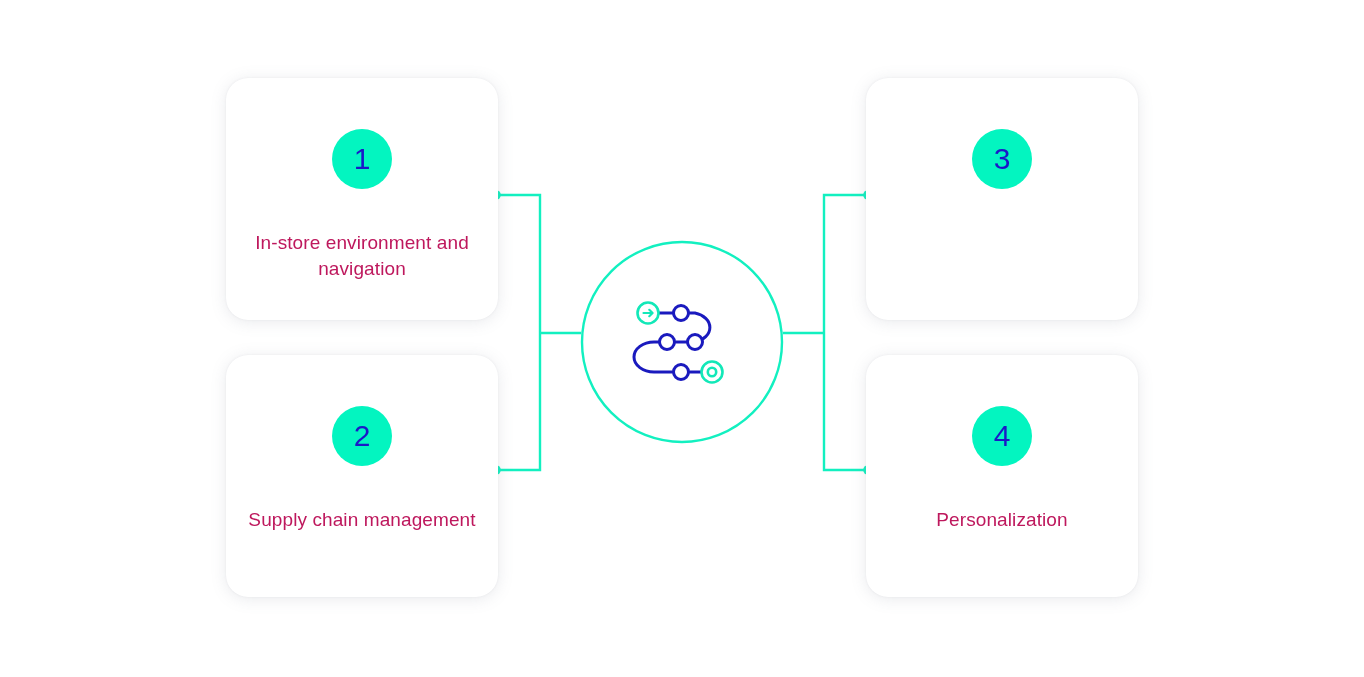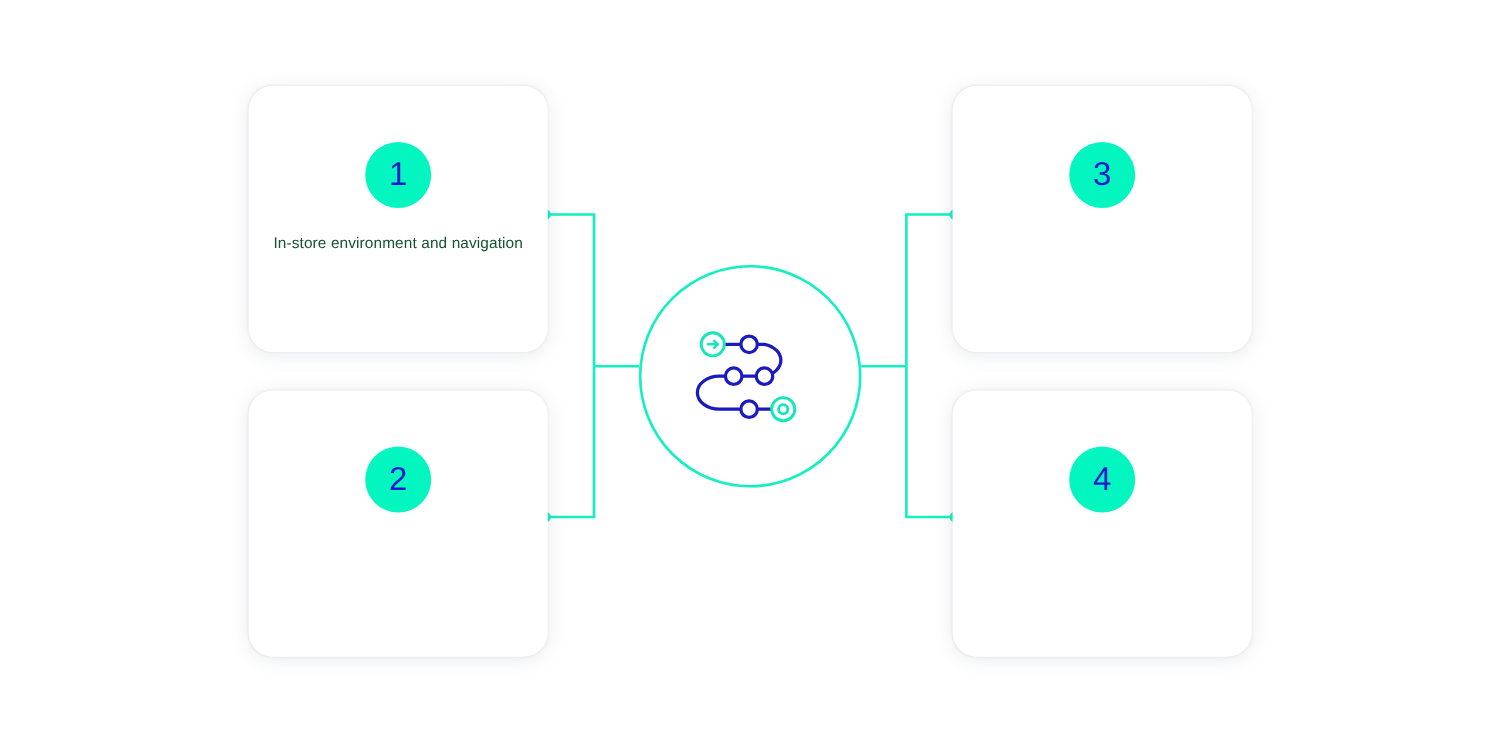--- a/index.html
+++ b/index.html
@@ -57,26 +57,26 @@
     display: flex;
     align-items: center;
     justify-content: center;
     font-size: 30px;
     line-height: 1;
     color: #1B18C8;
     font-family: "Liberation Sans", sans-serif;
   }
 
   .card-label {
-    margin-top: 18px;
+    margin-top: 41px;
     width: 240px;
     text-align: center;
-    font-size: 14px;
+    font-size: 19px;
     line-height: 26px;
-    color: #14532d;
+    color: #be185d;
     letter-spacing: 0.1px;
     font-family: "Liberation Sans", sans-serif;
   }
 
   
   #hub {
     position: absolute;
     left: 580px;
     top: 240px;
     width: 204px;
@@ -146,23 +146,25 @@
     </g>
   </svg>
 
   <div class="card card-1">
     <div class="badge">1</div>
     <div class="card-label">In-store environment and navigation</div>
   </div>
 
   <div class="card card-2">
     <div class="badge">2</div>
+    <div class="card-label">Supply chain management</div>
   </div>
 
   <div class="card card-3">
     <div class="badge">3</div>
   </div>
 
   <div class="card card-4">
     <div class="badge">4</div>
+    <div class="card-label">Personalization</div>
   </div>
 
 </div>
 
 </body></html>

